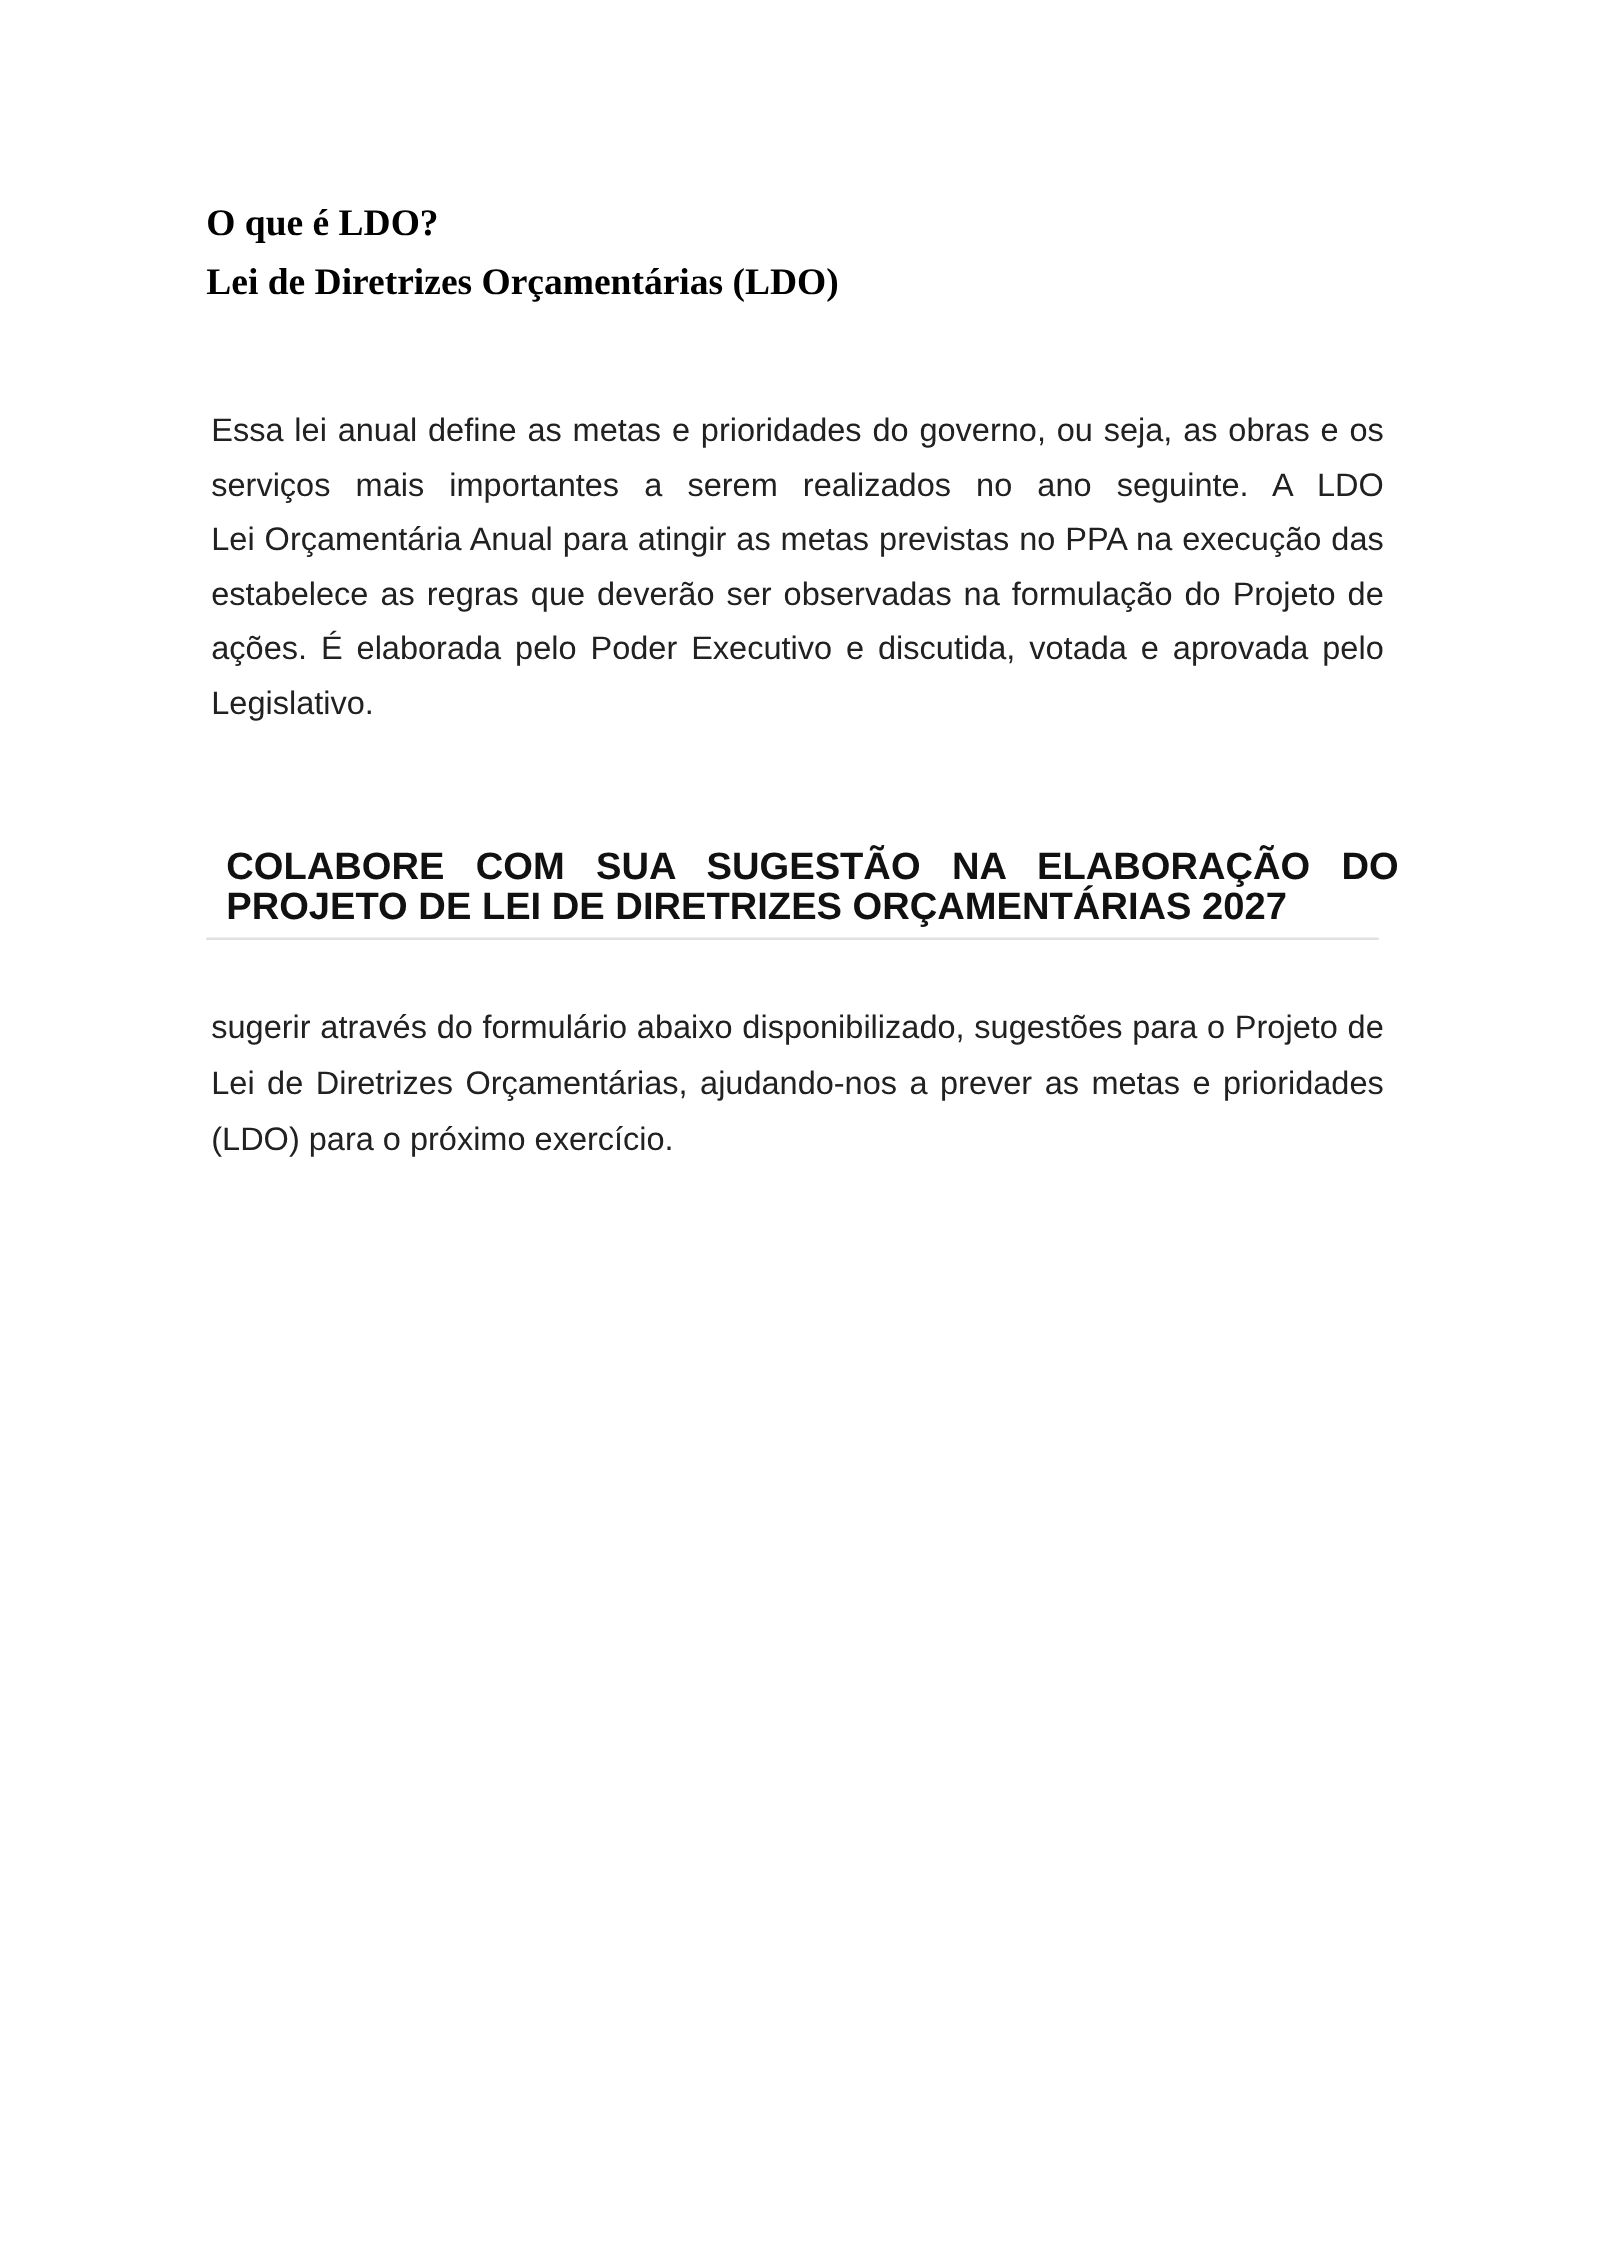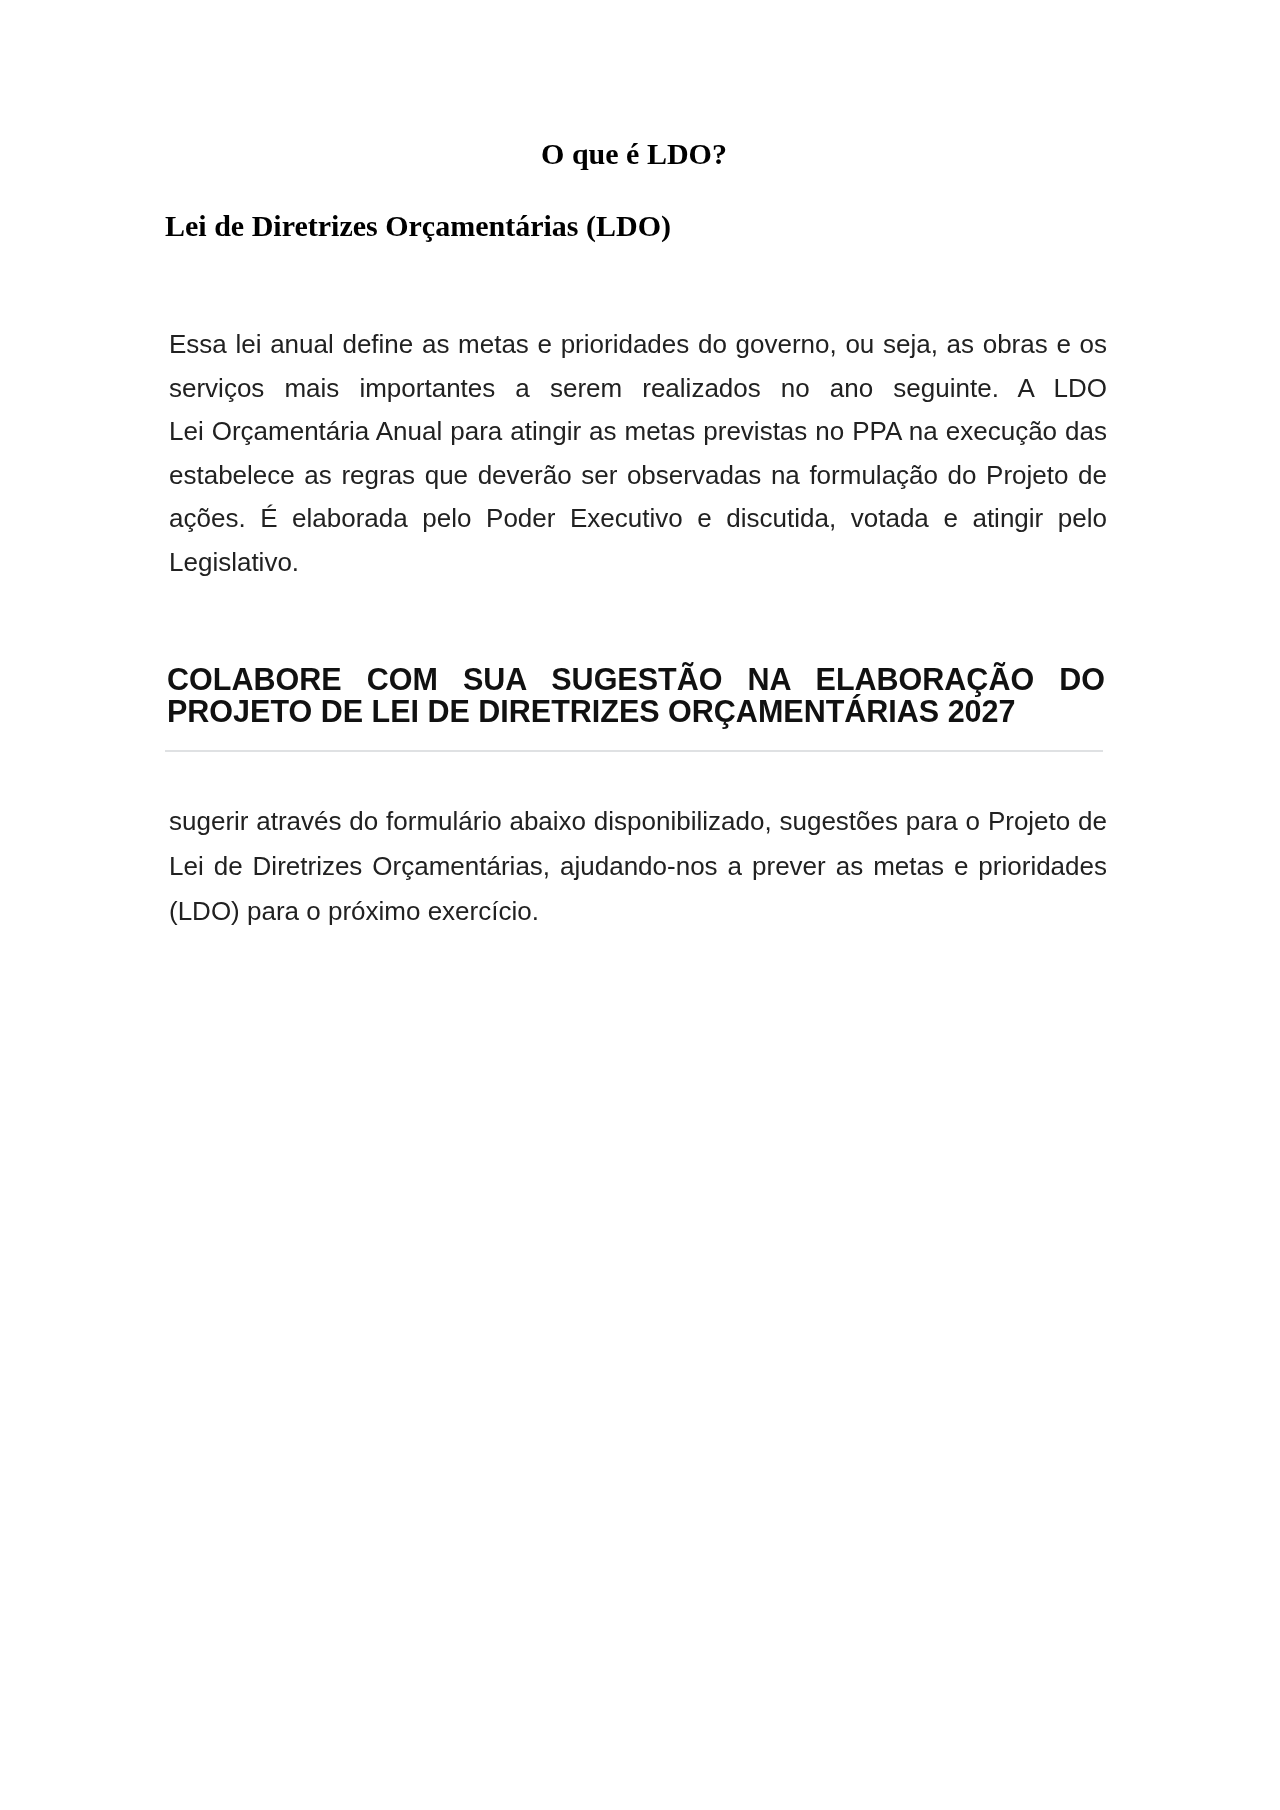--- a/index.html
+++ b/index.html
@@ -27,21 +27,21 @@
     left: 0;
     width: 100%;
     margin: 0;
     font-family: "Liberation Serif", serif;
     font-weight: bold;
     font-size: 30px;
     line-height: 40px;
     color: #000000;
     text-align: left;
   }
-  .h1 { top: 134px; text-align: center; }
+  .h1 { top: 159px; }
   .h2 { top: 206px; }
   .para {
     position: absolute;
     left: 0;
     width: 100%;
     margin: 4px;
     font-family: "Liberation Sans", sans-serif;
     font-size: 26px;
     color: #212121;
     font-weight: normal;
@@ -55,21 +55,21 @@
   }
   .line.last {
     text-align: right;
     text-align-last: left;
   }
   .section-heading {
     position: absolute;
     left: 0;
     top: 661px;
     width: 100%;
-    margin: 2px;
+    margin: 16px;
     font-family: "Liberation Sans", sans-serif;
     font-weight: bold;
     font-size: 30.5px;
     line-height: 32px;
     color: #111111;
   }
   .divider {
     position: absolute;
     left: 0;
     top: 750px;
@@ -86,21 +86,21 @@
 
     <h1 class="serif-heading h1">O que é LDO?</h1>
 
     <h2 class="serif-heading h2">Lei de Diretrizes Orçamentárias (LDO)</h2>
 
     <div class="para p1">
       <div class="line j">Essa lei anual define as metas e prioridades do governo, ou seja, as obras e os</div>
       <div class="line j">serviços mais importantes a serem realizados no ano seguinte. A LDO</div>
       <div class="line j">Lei Orçamentária Anual para atingir as metas previstas no PPA na execução das</div>
       <div class="line j">estabelece as regras que deverão ser observadas na formulação do Projeto de</div>
-      <div class="line j">ações. É elaborada pelo Poder Executivo e discutida, votada e atingir pelo</div>
+      <div class="line j">ações. É elaborada pelo Poder Executivo e discutida, votada e aprovada pelo</div>
       <div class="line last">Legislativo.</div>
     </div>
 
     <h3 class="section-heading">
       <div class="line j">COLABORE COM SUA SUGESTÃO NA ELABORAÇÃO DO</div>
       <div class="line last">PROJETO DE LEI DE DIRETRIZES ORÇAMENTÁRIAS 2027</div>
     </h3>
 
     <div class="divider"></div>
 

